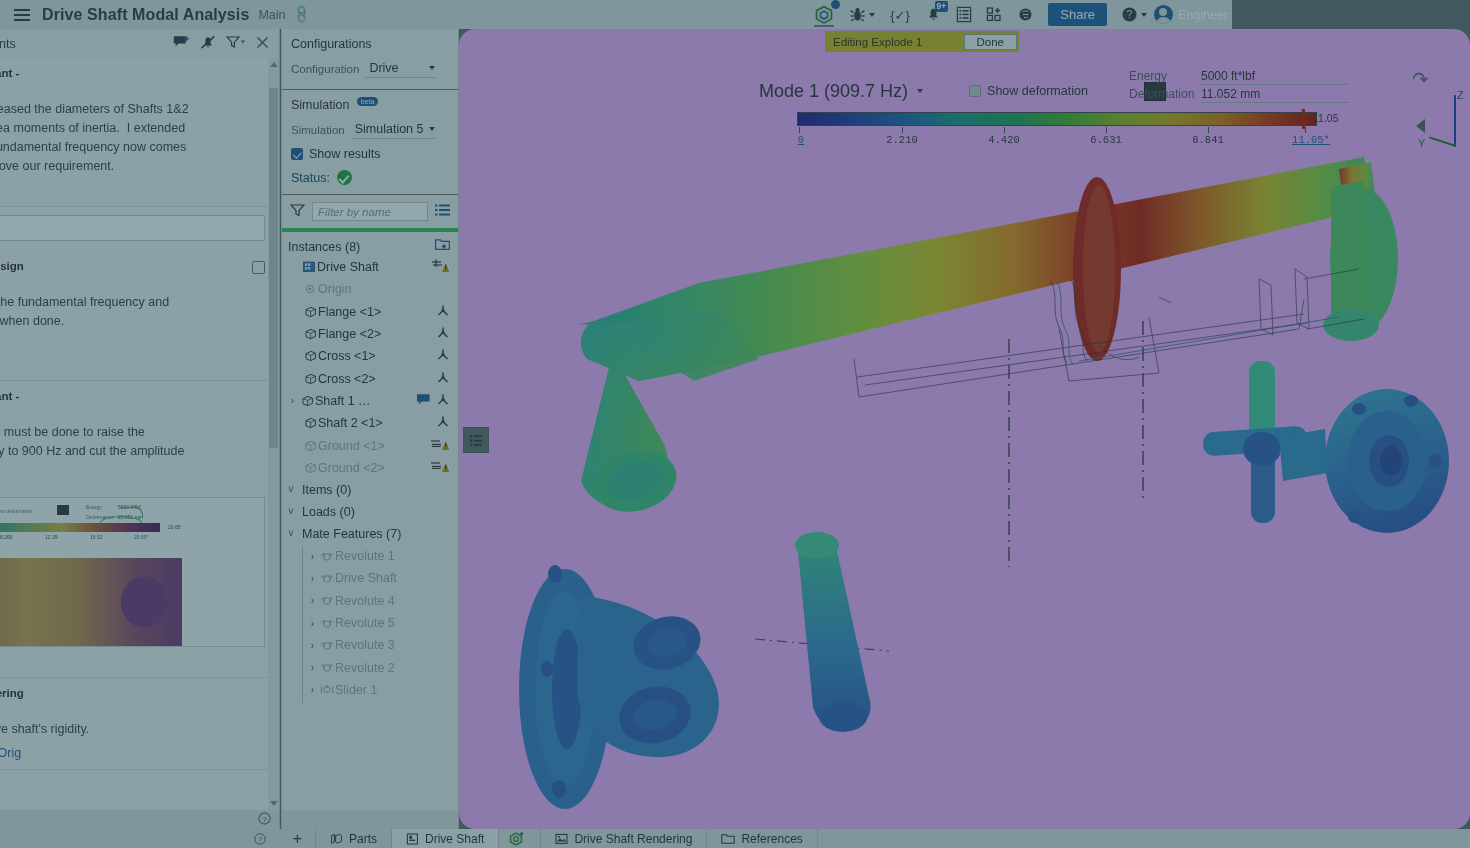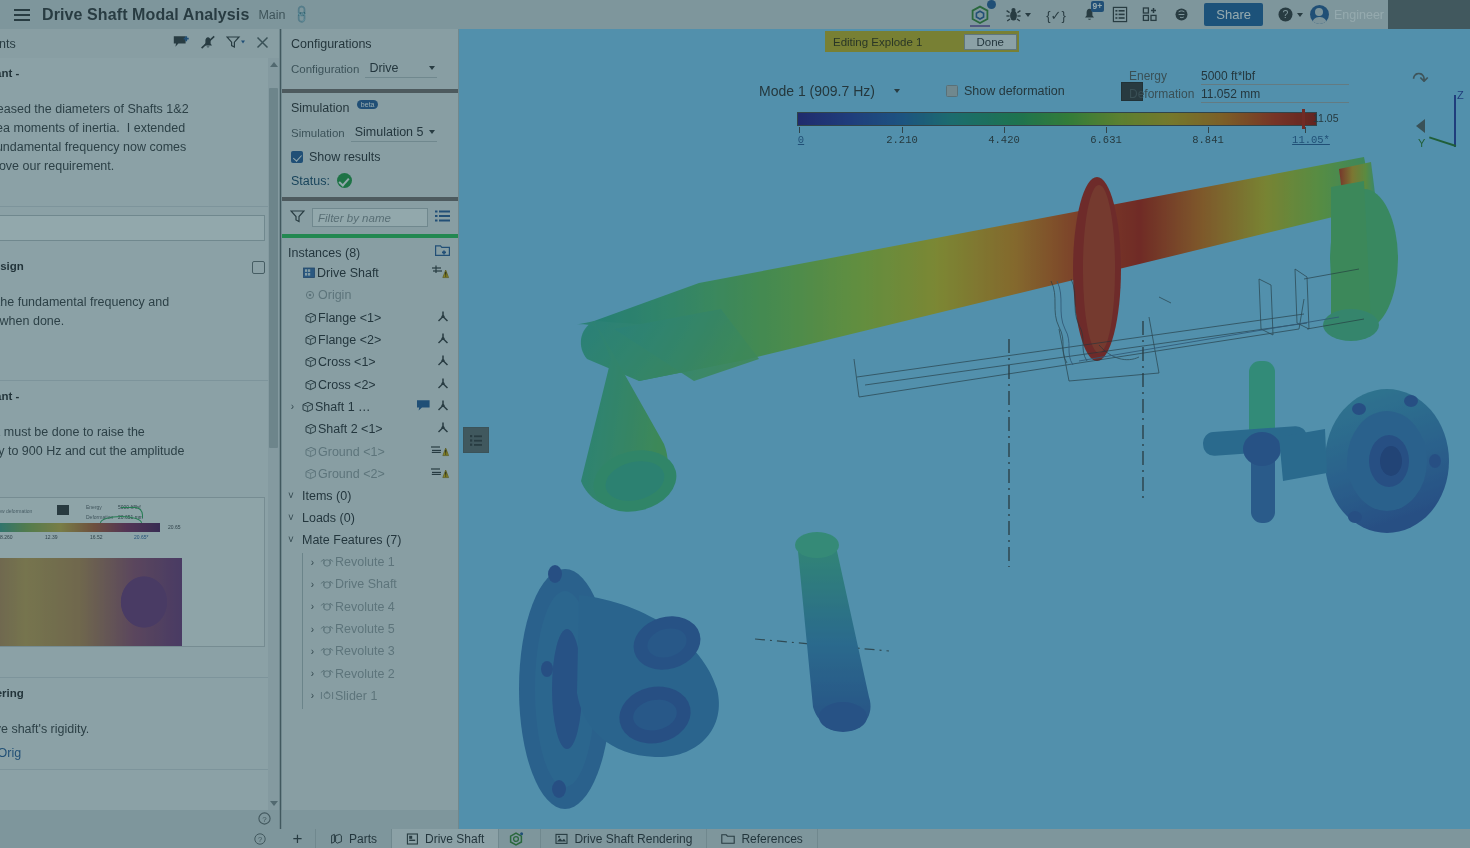--- a/index.html
+++ b/index.html
@@ -19,21 +19,21 @@
     background:rgba(46,86,94,0.42);
     mix-blend-mode:multiply;
   }
   #tint2 {
     position:absolute; inset:0; z-index:901; pointer-events:none;
     background:rgba(80,120,126,0.22);
   }
 
   
   #topbar {
-    position:absolute; left:0; top:0; width:1388px; height:29px;
+    position:absolute; left:0; top:0; width:1232px; height:29px;
     background:#d5dde0; display:flex; align-items:center; z-index:40;
   }
   #hamburger { width:32px; display:flex; flex-direction:column; align-items:center; gap:3px; cursor:pointer; margin-left:6px;}
   #hamburger i { display:block; width:16px; height:2px; background:#2b3c42; }
   #doc-title { font-size:16px; font-weight:bold; color:#2b3c42; letter-spacing:0.1px; margin-left:4px; }
   #branch { font-size:12.5px; color:#56676d; margin-left:9px; }
   .link-icon { margin-left:8px; color:#3b4d54; font-size:13px; transform:rotate(-45deg); display:inline-block;}
   #top-right { margin-left:auto; display:flex; align-items:center; height:29px; padding-right:0px; gap:0px;}
   .tb { height:29px; display:flex; align-items:center; justify-content:center; padding:0 7px; position:relative; cursor:pointer;}
   .tb svg { display:block; }
@@ -99,21 +99,21 @@
   }
   .mini-green { position:absolute; left:174px; top:14px; width:42px; height:14px; border:1.6px solid #27ae60; border-radius:50%;}
   .mini-greenline { position:absolute; left:195px; top:5px; width:22px; height:11px; border-top:1.6px solid #27ae60; border-right:1.6px solid #27ae60; border-radius:0 8px 0 0;}
 
   
   #featpanel {
     position:absolute; left:281px; top:29px; width:178px; height:800px;
     background:#e8ecee; z-index:25; display:flex; flex-direction:column;
     border-right:1px solid #b9c4c8; border-left:1px solid #b9c4c8;
   }
-  .sect { padding:8px 21px 9px 9px; border-bottom:4px solid #737373;}
+  .sect { padding:8px 21px 9px 9px; border-bottom:1px solid #737373;}
   .sect-title { font-size:12.5px; color:#1f2d33; margin-bottom:9px; position:relative;}
   .beta { background:#1d5f9e; color:#fff; font-size:7px; border-radius:6px; padding:1px 4px; position:relative; top:-5px; margin-left:4px;}
   .field { display:flex; align-items:center; gap:6px; margin-bottom:2px;}
   .field-label { font-size:11.5px; color:#53656b; white-space:nowrap;}
   .field-value {
     flex:1; border-bottom:1px solid #b9c4c8; font-size:12.5px; color:#22323a;
     display:flex; align-items:center; justify-content:space-between; padding:1px 2px 2px 4px; cursor:pointer;
   }
   .chk { display:flex; align-items:center; gap:6px; margin-top:8px; font-size:12.5px; color:#22323a;}
   .chkbox { width:12px; height:12px; border:1px solid #5a6b71; border-radius:1.5px; background:#fff; position:relative;}
@@ -138,34 +138,34 @@
   .indent1 { padding-left:6px; }
   .indent2 { padding-left:20px; }
   .indent3 { padding-left:16px; }
   .grp { display:flex; align-items:center; height:22px; font-size:12.5px; color:#22323a; padding-left:6px; cursor:pointer;}
   .grp .chev { width:14px; color:#3d4f56; font-size:10px; }
   #tree-line { position:absolute; left:20px; top:0; width:1px; background:#b0bcc1;}
   #instances-head { display:flex; align-items:flex-end; height:22px; padding:0 8px 0 6px; font-size:12.5px; color:#22323a;}
   #panel-foot { height:19px; background:#d5dde0; flex:0 0 auto;}
 
   
-  #viewport { position:absolute; left:459px; top:29px; width:1011px; height:800px; background:#7dd3fc; z-index:10; overflow:hidden;}
+  #viewport { position:absolute; left:459px; top:29px; width:1011px; height:800px; background:#f0abfc; z-index:10; overflow:hidden;border-radius:16px;}
   #vp-left-icon { position:absolute; left:4px; top:398px; width:26px; height:26px; background:#5a6e73; border:1px solid #51666b; display:flex; align-items:center; justify-content:center;}
 
   #explode-banner {
     position:absolute; left:366px; top:2px; width:194px; height:21px; background:#c8b62a;
     display:flex; align-items:center; z-index:20; padding-left:8px; font-size:11.5px; color:#2e3212;
   }
   #explode-done {
     margin-left:auto; margin-right:2px; background:#eef1f2; border:1px solid #9aa5a8;
     font-size:11.5px; padding:1px 12px; color:#22323a; cursor:pointer;
   }
 
   #mode-row { position:absolute; left:300px; top:52px; width:700px; height:20px; display:flex; align-items:center; z-index:18;}
-  #mode-select { font-size:14px; color:#24343a; display:flex; align-items:center; gap:16px; cursor:pointer;}
+  #mode-select { font-size:18px; color:#24343a; display:flex; align-items:center; gap:6px; cursor:pointer;}
   #showdef { display:flex; align-items:center; gap:6px; margin-left:46px; font-size:12.5px; color:#24343a;}
   #showdef .chkbox { background:#b9c4c8; border-color:#8d9a9f;}
   #color-swatch { width:22px; height:19px; background:#2c3a40; margin-left:56px; border:1px solid #1e2a2f;}
   #readouts { position:absolute; left:670px; top:40px; width:220px; font-size:12px; color:#3d4f56; z-index:18;}
   .ro { display:flex; align-items:baseline; gap:10px; height:18px;}
   .ro-label { width:62px; color:#4c5e64;}
   .ro-val { color:#22323a; border-bottom:1px solid #9fadb2; flex:1; padding-bottom:1px;}
 
   #legend { position:absolute; left:338px; top:83px; width:565px; z-index:18;}
   #legend-bar {

